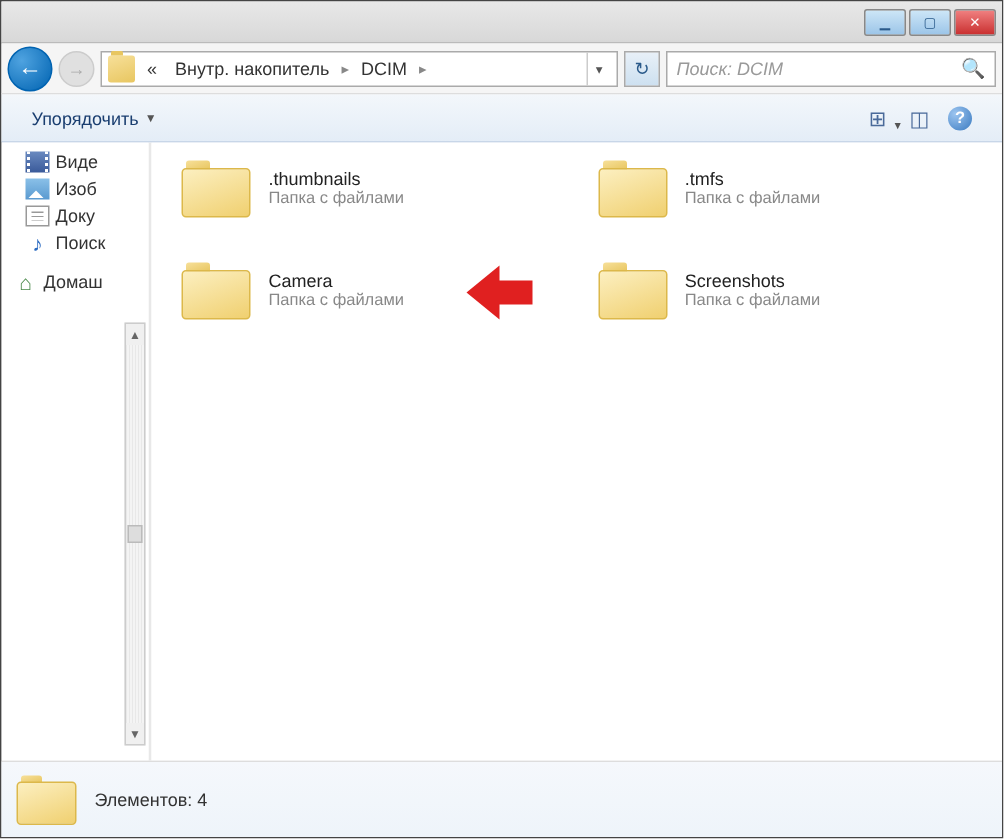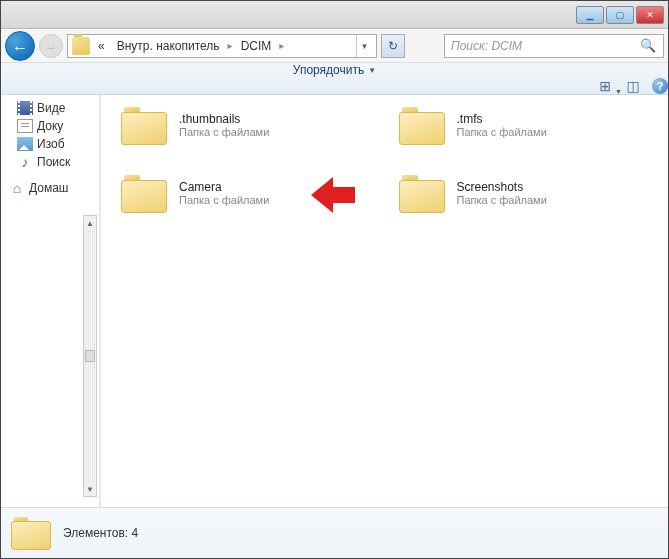--- a/index.html
+++ b/index.html
@@ -13,23 +13,23 @@
   .navbar { height: 34px; display: flex; align-items: center; gap: 4px; padding: 2px 4px; border-bottom: 1px solid #ddd; background: #f5f5f5; }
   .nav-back { width: 30px; height: 30px; border-radius: 50%; background: radial-gradient(circle at 30% 30%, #4fa3e0, #0063b1); display: flex; align-items: center; justify-content: center; color: #fff; font-size: 16px; border: 1px solid #0063b1; }
   .nav-fwd { width: 24px; height: 24px; border-radius: 50%; background: #e0e0e0; display: flex; align-items: center; justify-content: center; color: #aaa; font-size: 12px; border: 1px solid #ccc; }
   .addressbar { flex: 1; height: 24px; border: 1px solid #aaa; background: #fff; display: flex; align-items: center; padding: 0 4px; gap: 4px; }
   .addr-icon { width: 18px; height: 18px; background: linear-gradient(160deg, #f7e09a, #e8c660); border-radius: 2px; position: relative; }
   .addr-icon::before { content: ""; position: absolute; top: -3px; left: 2px; width: 8px; height: 3px; background: #e8c660; border-radius: 1px 1px 0 0; }
   .addr-segment { color: #333; padding: 2px 4px; cursor: default; }
   .addr-sep { color: #888; font-size: 10px; }
   .addr-dropdown { width: 16px; height: 22px; border-left: 1px solid #ccc; display: flex; align-items: center; justify-content: center; color: #555; font-size: 9px; }
   .refresh-btn { width: 24px; height: 24px; border: 1px solid #aaa; background: linear-gradient(#e8f0f8, #cde0f0); display: flex; align-items: center; justify-content: center; color: #2a5a8a; font-size: 12px; }
-  .searchbar { width: 220px; height: 24px; border: 1px solid #aaa; background: #fff; display: flex; align-items: center; padding: 0 6px; color: #999; font-style: italic; margin-left: 35px; }
+  .searchbar { width: 220px; height: 24px; border: 1px solid #aaa; background: #fff; display: flex; align-items: center; padding: 0 6px; color: #999; font-style: italic; }
   .searchbar .sicon { margin-left: auto; color: #5a8ac0; font-style: normal; font-size: 13px; }
-  .toolbar { height: 32px; background: linear-gradient(#f3f7fb, #e4edf7); border-bottom: 1px solid #c8d6e8; display: flex; align-items: center; padding: 0 0; flex-direction: column; }
+  .toolbar { height: 32px; background: linear-gradient(#f3f7fb, #e4edf7); border-bottom: 1px solid #c8d6e8; display: flex; align-items: center; padding: 0 20px; }
   .organize { color: #1a3e70; display: flex; align-items: center; gap: 4px; cursor: default; }
   .organize .dd { font-size: 8px; color: #555; }
   .tool-right { margin-left: auto; display: flex; align-items: center; gap: 10px; color: #4a6a9a; }
   .tool-icon { width: 18px; height: 18px; display: flex; align-items: center; justify-content: center; font-size: 14px; position: relative; }
   .tool-icon .dd { font-size: 7px; position: absolute; right: -8px; bottom: 0; color: #555; }
   .help-icon { width: 16px; height: 16px; border-radius: 50%; background: radial-gradient(circle at 30% 30%, #9cc5f0, #3a7ac0); color: #fff; font-size: 11px; display: flex; align-items: center; justify-content: center; font-weight: bold; }
   .body { flex: 1; display: flex; overflow: hidden; }
   .sidebar { width: 98px; background: #fff; padding: 4px 2px; overflow: hidden; position: relative; }
   .side-item { display: flex; align-items: center; gap: 4px; padding: 2px 2px 2px 14px; color: #333; white-space: nowrap; overflow: hidden; }
   .side-item.group { padding-top: 10px; padding-left: 6px; }
@@ -123,26 +123,26 @@
     </div>
   </div>
 
   <div class="body">
     <div class="sidebar">
       <div class="side-item">
         <span class="side-ico ico-video"></span>
         <span>Виде</span>
       </div>
       <div class="side-item">
+        <span class="side-ico ico-img"></span>
+        <span>Изоб</span>
+      </div>
+      <div class="side-item">
         <span class="side-ico ico-doc"></span>
         <span>Доку</span>
-      </div>
-      <div class="side-item">
-        <span class="side-ico ico-img"></span>
-        <span>Изоб</span>
       </div>
       <div class="side-item">
         <span class="side-ico ico-music">♪</span>
         <span>Поиск</span>
       </div>
       <div class="side-item group">
         <span class="side-ico ico-home">⌂</span>
         <span>Домаш</span>
       </div>
       <div class="vscroll">

